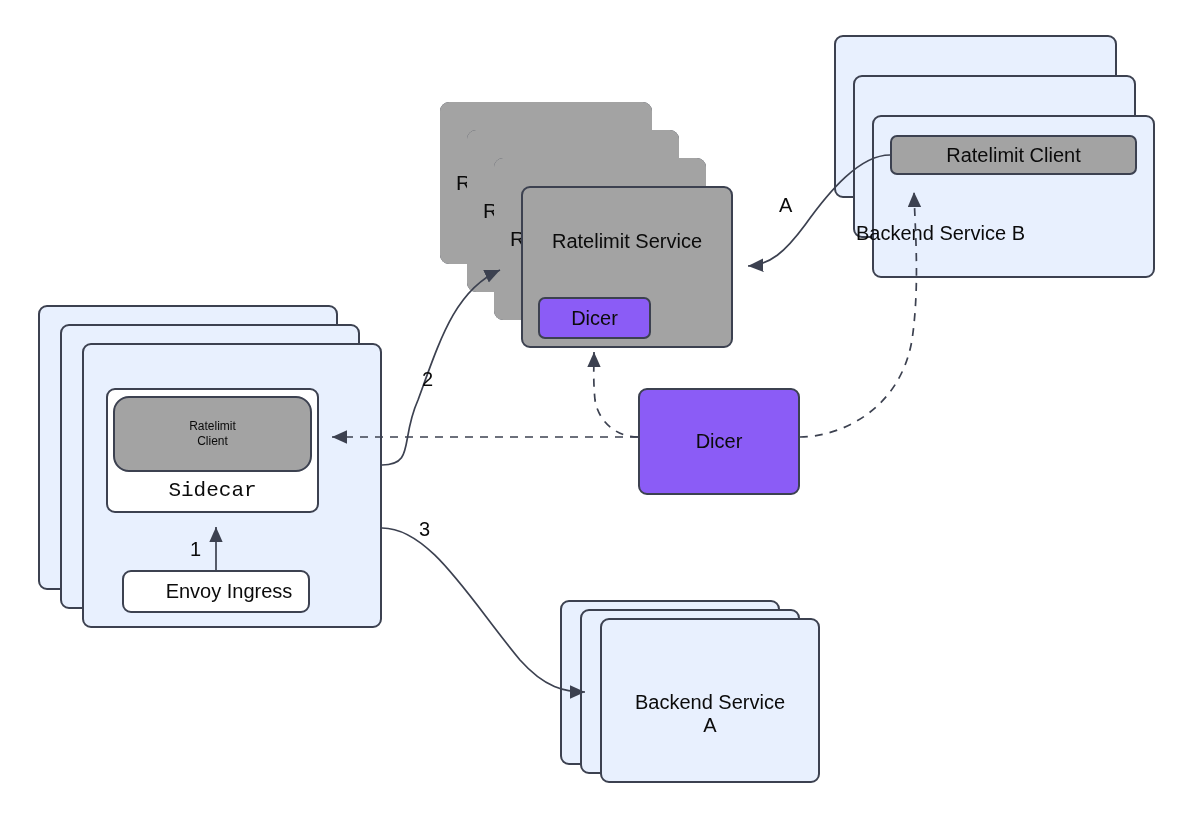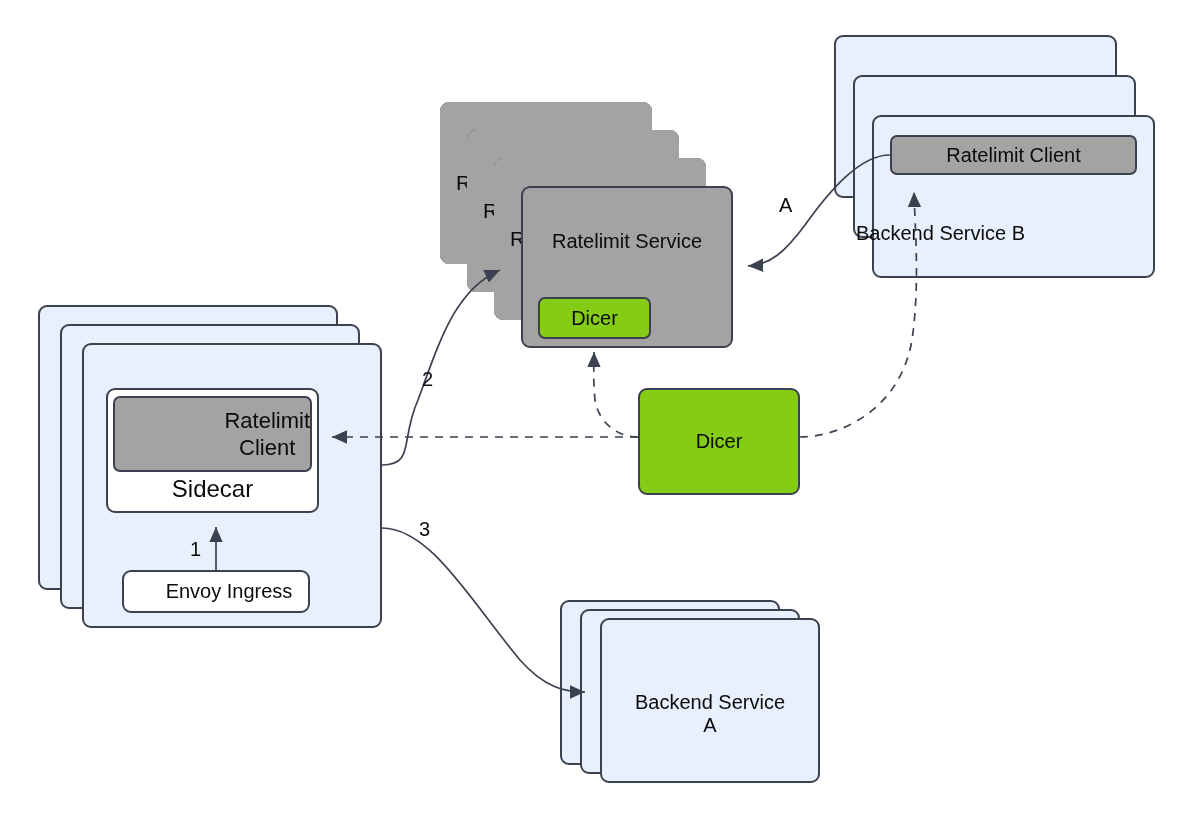--- a/index.html
+++ b/index.html
@@ -20,21 +20,21 @@
     display:flex;
     align-items:center;
     justify-content:center;
     text-align:center;
     color:#0b0b0b;
     line-height:1.25;
     white-space:pre-line;
   }
   .blue{background:#e8f0fe;}
   .lgreen{background:#a3a3a3;}
-  .dgreen{background:#84cc16;}
+  .dgreen{background:#8b5cf6;}
   .white{background:#ffffff;}
 
   .stackcard{
     position:absolute;
     box-sizing:border-box;
     border:2px solid #3c4150;
     border-radius:9px;
   }
 
   .label{
@@ -80,23 +80,23 @@
   <div class="node lgreen" style="left:890px;top:135px;width:247px;height:40px;font-size:20px;border-radius:7px;">
     <span>Ratelimit Client</span>
   </div>
   <div class="label" style="left:856px;top:222px;font-size:20px;">Backend Service B</div>
 
   <div class="stackcard blue" style="left:38px;top:305px;width:300px;height:285px;"></div>
   <div class="stackcard blue" style="left:60px;top:324px;width:300px;height:285px;"></div>
   <div class="stackcard blue" style="left:82px;top:343px;width:300px;height:285px;"></div>
 
   <div class="node white" style="left:106px;top:388px;width:213px;height:125px;flex-direction:column;justify-content:flex-end;padding-bottom:7px;">
-    <span class="label" style="position:static;font-size:24px;">Sidecar</span>
+    <span class="label" style="position:static;font-size:21px;font-family:Liberation Mono, monospace;">Sidecar</span>
   </div>
-  <div class="node lgreen" style="left:113px;top:396px;width:199px;height:76px;font-size:22px;border-radius:7px;justify-content:flex-end;">
+  <div class="node lgreen" style="left:113px;top:396px;width:199px;height:76px;font-size:12px;border-radius:16px;">
     <span>Ratelimit
 Client</span>
   </div>
 
   <div class="node white" style="left:122px;top:570px;width:188px;height:43px;font-size:20px;padding-left:26px;">
     <span>Envoy Ingress</span>
   </div>
 
   <div class="stackcard blue" style="left:560px;top:600px;width:220px;height:165px;"></div>
   <div class="stackcard blue" style="left:580px;top:609px;width:220px;height:165px;"></div>

